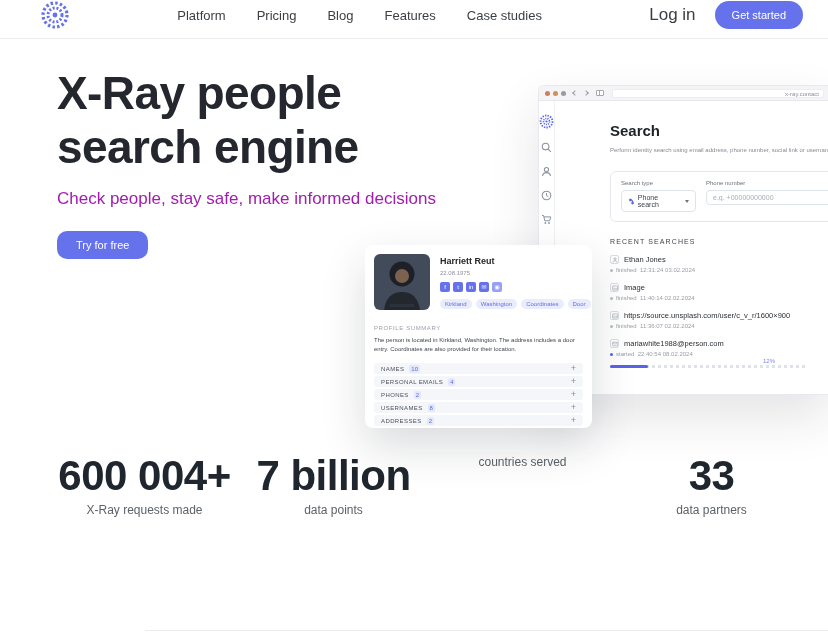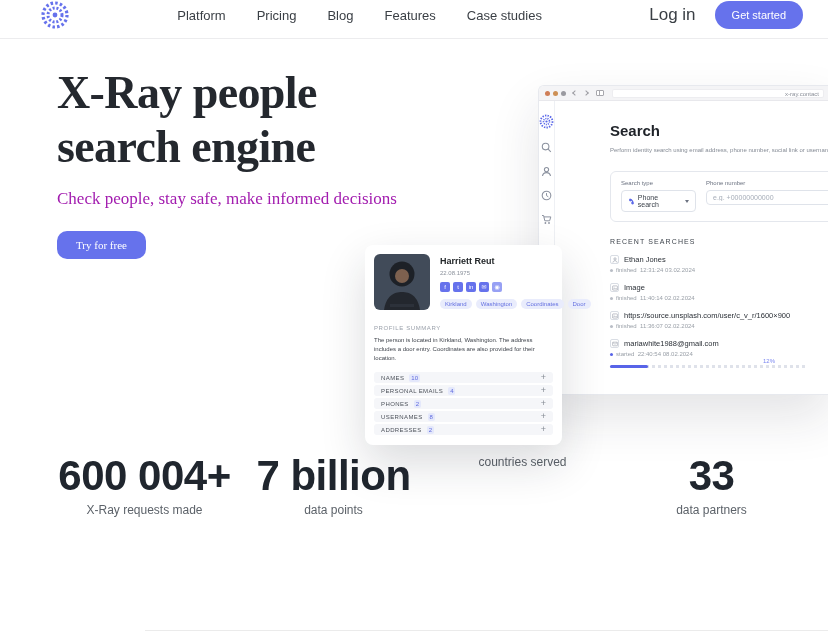--- a/index.html
+++ b/index.html
@@ -12,21 +12,21 @@
     display:flex; align-items:center; padding:0 25px 8px 40px;
     border-bottom:1px solid #ececee; background:#fff; z-index:20; }
   .logo-wrap { width:30px; height:30px; flex:0 0 auto; }
   .nav { display:flex; gap:31px; margin:0 auto; }
   .nav a { font-size:13px; color:#3a3f45; text-decoration:none; cursor:pointer; }
   .login { font-size:17px; color:#3a3f45; margin-right:19px; cursor:pointer; }
   .cta-top { background:#6672ec; color:#fff; border:none; border-radius:15px;
     font-size:11px; padding:8px 17px; cursor:pointer; font-family:inherit; }
 
   
-  .hero { position:absolute; left:57px; top:66px; z-index:3;font-family:Liberation Serif, serif; }
+  .hero { position:absolute; left:57px; top:66px; z-index:3; }
   .hero h1 { font-size:46px; line-height:54px; font-weight:600;
     letter-spacing:-0.6px; color:#24282e; }
   .hero .sub { margin-top:15px; font-size:17px; color:#a21caf; }
   .cta-hero { margin-top:22px; background:#6672ec; color:#fff; border:none;
     border-radius:10px; font-size:11px; padding:8px 19px; cursor:pointer; font-family:inherit; }
 
   
   .browser { position:absolute; left:538px; top:85px; width:292px; height:310px;
     background:#fff; border:1px solid #e7e9ee; border-right:none;
     border-radius:6px 0 0 6px; box-shadow:0 22px 50px rgba(30,35,48,.12);
@@ -70,22 +70,22 @@
   .sdot { width:3px; height:3px; border-radius:50%; background:#b9bec6; }
   .sdot.blue { background:#5864e8; }
   .rstatus { font-size:6px; color:#9aa0a8; }
   .prog { position:relative; margin-top:8px; width:198px; }
   .prog-label { position:absolute; right:33px; top:-7px; font-size:6px; color:#7a86f0; }
   .prog-track { height:3px; border-radius:2px;
     background:repeating-linear-gradient(90deg,#dfe2ea 0 3px,#fff 3px 6px); }
   .prog-fill { position:absolute; left:0; top:0; height:3px; width:38px; background:#5864e8; border-radius:2px; }
 
   
-  .pcard { position:absolute; left:365px; top:245px; width:197px; background:#fff;
-    border-radius:8px; box-shadow:0 18px 45px rgba(25,30,45,.16); padding:9px 9px 8px; z-index:10; }
+  .pcard { position:absolute; left:365px; top:245px; width:227px; background:#fff;
+    border-radius:8px; box-shadow:0 18px 45px rgba(25,30,45,.16); padding:9px 9px 0; z-index:10; }
   .phead { display:flex; gap:10px; }
   .photo { width:56px; height:56px; border-radius:6px; overflow:hidden; flex:0 0 auto; }
   .pinfo { padding-top:2px; }
   .pname { font-size:9px; font-weight:700; color:#23272a; }
   .pdob { margin-top:4px; font-size:6px; color:#8b919b; }
   .socials { display:flex; gap:3px; margin-top:6px; }
   .soc { width:10px; height:10px; border-radius:2px; background:#6672ec; color:#fff;
     font-size:6px; line-height:10px; text-align:center; cursor:pointer; }
   .soc.lt { background:#97a0f4; }
   .chips { display:flex; gap:4px; margin-top:7px; }
@@ -247,21 +247,21 @@
         </div>
 
         <div class="ritem">
           <div class="r1">
             <span class="ric">
                 <svg width="6" height="6" viewBox="0 0 8 8">
                   <rect x="0.8" y="1.6" width="6.4" height="4.8" rx="0.7" fill="none" stroke="#9aa0ab" stroke-width="0.8"></rect>
                   <path d="M1 2 L4 4.4 L7 2" fill="none" stroke="#9aa0ab" stroke-width="0.7"></path>
                 </svg>
               </span>
-            <span class="rtitle">mariawhite1988@gmail.com</span>
+            <span class="rtitle">mariawhite1988@person.com</span>
           </div>
           <div class="r2">
             <span class="sdot blue"></span>
             <span class="rstatus"><span>started</span>&nbsp;&nbsp;<span>22:40:54 08.02.2024</span></span>
           </div>
         </div>
 
         <div class="prog">
           <span class="prog-label">12%</span>
           <div class="prog-track"></div>

